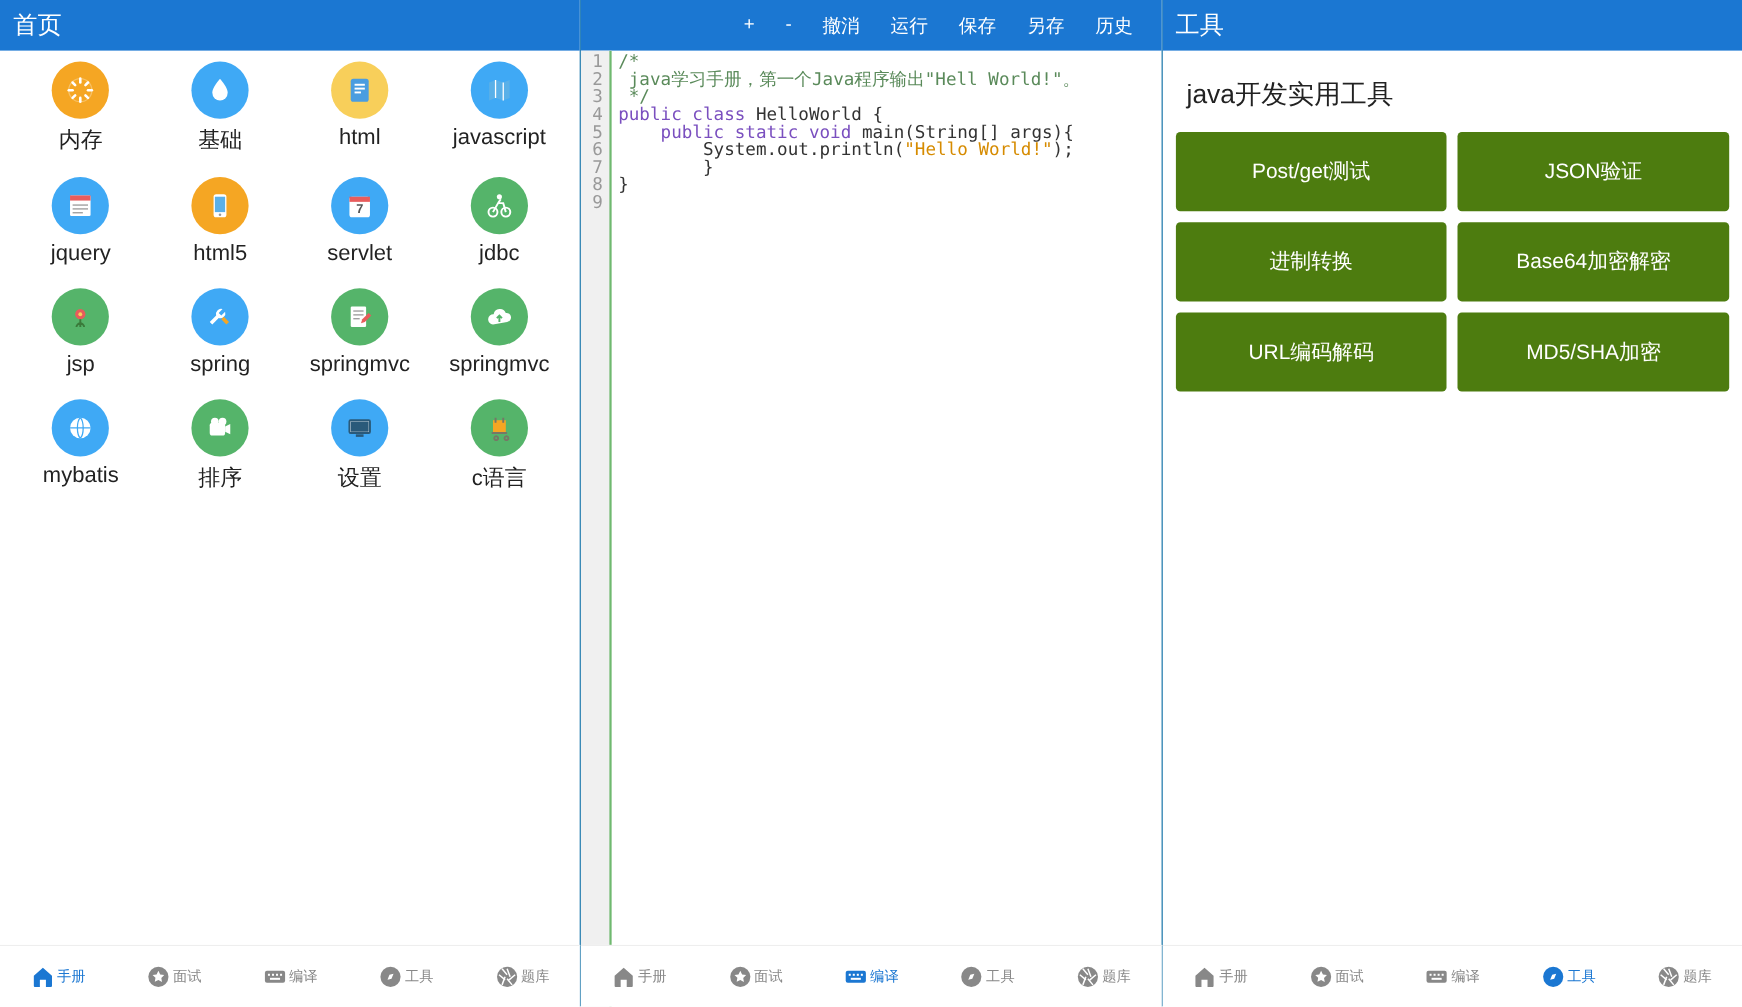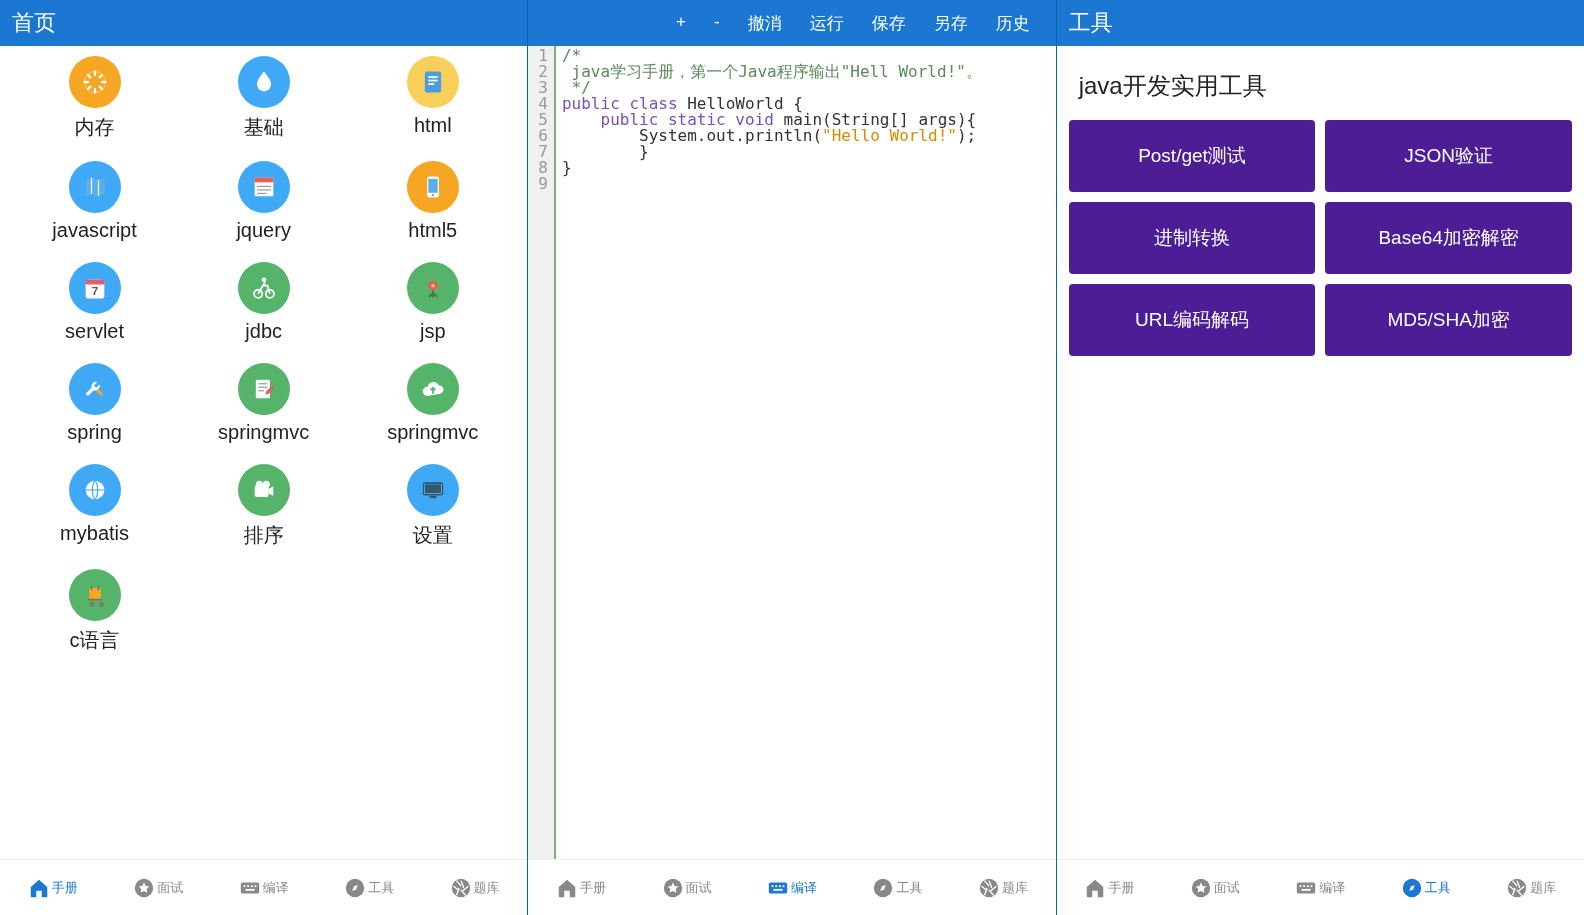--- a/index.html
+++ b/index.html
@@ -9,40 +9,40 @@
   .panel:last-child { border-right: none; }
   
   
   .topbar { background: #1b77d2; color: #fff; height: 46px; display: flex; align-items: center; padding: 0 12px; font-size: 20px; }
   .topbar .title { font-size: 22px; }
   .topbar .spacer { flex: 1; }
   .topbar .action { margin: 0 14px; font-size: 17px; cursor: pointer; }
   
   
   .grid { flex: 1; padding: 10px 10px 60px 10px; overflow: auto; }
-  .grid-inner { display: grid; grid-template-columns: repeat(3, 1fr); gap: 20px 0; }
+  .grid-inner { display: grid; grid-template-columns: repeat(4, 1fr); gap: 20px 0; }
   .grid-item { display: flex; flex-direction: column; align-items: center; cursor: pointer; }
   .grid-icon { width: 52px; height: 52px; border-radius: 50%; display: flex; align-items: center; justify-content: center; margin-bottom: 6px; }
   .grid-icon svg { width: 28px; height: 28px; }
   .grid-label { font-size: 20px; color: #222; }
   
   
   .editor { flex: 1; display: flex; font-family: "Consolas", monospace; font-size: 16px; line-height: 16px; overflow: hidden; }
   .gutter { background: #f0f0f0; color: #999; text-align: right; padding: 2px 6px 2px 10px; user-select: none; border-right: 2px solid #6fb96f; }
   .gutter div { height: 16px; }
   .code { padding: 2px 6px; white-space: pre; color: #333; }
   .code .kw { color: #7a4fbf; }
   .code .cm { color: #5a8a5a; }
   .code .str { color: #d68b00; }
   
   
   .tools-body { flex: 1; padding: 18px 10px 60px 10px; }
   .tools-title { font-size: 24px; margin: 6px 12px 18px 12px; color: #222; }
   .tools-grid { display: grid; grid-template-columns: 1fr 1fr; gap: 10px; padding: 0 2px; }
-  .tool-btn { background: #4c1d95; color: #fff; height: 72px; border-radius: 4px; display: flex; align-items: center; justify-content: center; font-size: 19px; cursor: pointer; }
+  .tool-btn { background: #4d7c0f; color: #fff; height: 72px; border-radius: 4px; display: flex; align-items: center; justify-content: center; font-size: 19px; cursor: pointer; }
   
   
   .bottomnav { position: absolute; bottom: 0; left: 0; right: 0; height: 56px; background: #fff; border-top: 1px solid #eee; display: flex; }
   .nav-item { flex: 1; display: flex; flex-direction: row; align-items: center; justify-content: center; font-size: 13px; color: #888; cursor: pointer; gap: 2px; }
   .nav-item.active { color: #1b77d2; }
   .nav-icon { width: 22px; height: 22px; display: flex; align-items: center; justify-content: center; }
   .nav-icon svg { width: 22px; height: 22px; }
 </style>
 </head>
 <body>

